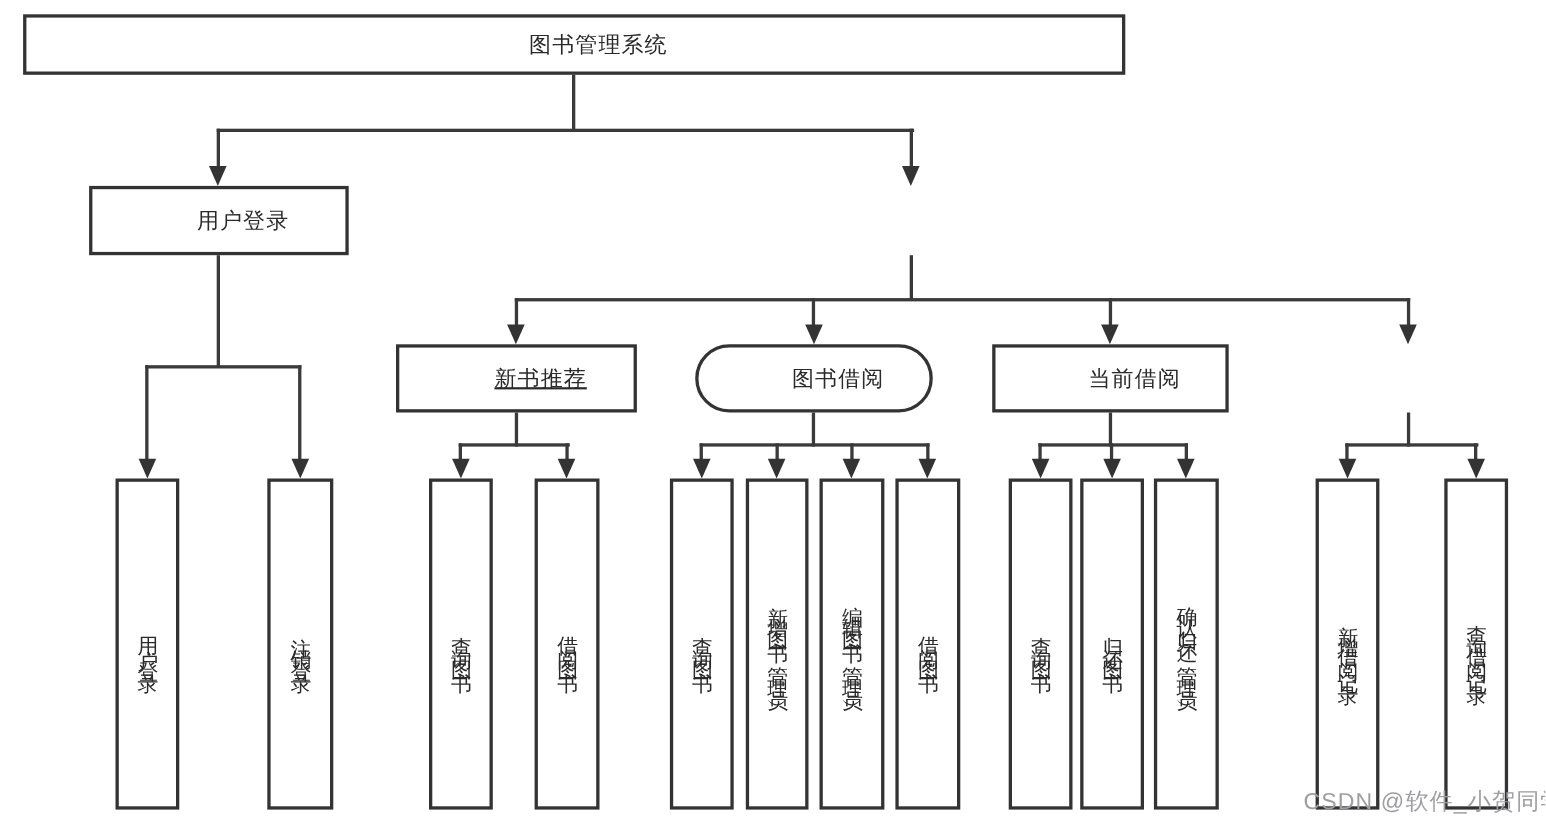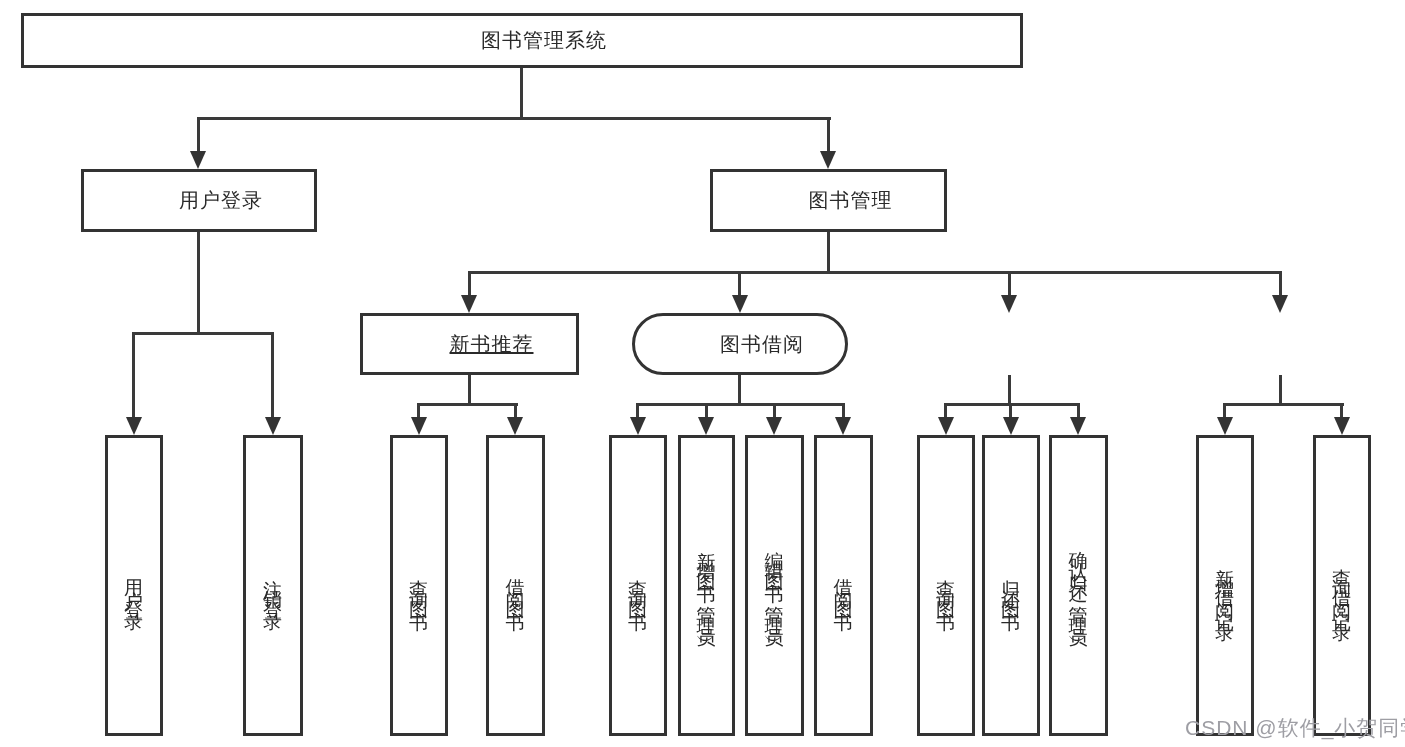--- a/index.html
+++ b/index.html
@@ -40,21 +40,20 @@
   <div class="node" style="left:21px;top:13px;width:1002px;height:55px;">图书管理系统</div>
 
   <div class="vl" style="left:520px;top:68px;height:50px;"></div>
   <div class="hl" style="left:197px;top:117px;width:634px;"></div>
   <div class="vl" style="left:197px;top:117px;height:38px;"></div>
   <div class="arw" style="left:190px;top:151px;"></div>
   <div class="vl" style="left:827px;top:117px;height:38px;"></div>
   <div class="arw" style="left:820px;top:151px;"></div>
 
   <div class="node" style="left:81px;top:169px;width:236px;height:63px;">用户登录</div>
-  <div class="node" style="left:710px;top:169px;width:237px;height:63px;">图书管理</div>
 
   <div class="vl" style="left:197px;top:232px;height:101px;"></div>
   <div class="hl" style="left:132px;top:332px;width:142px;"></div>
   <div class="vl" style="left:132px;top:332px;height:88px;"></div>
   <div class="arw" style="left:126px;top:417px;"></div>
   <div class="vl" style="left:271px;top:332px;height:88px;"></div>
   <div class="arw" style="left:265px;top:417px;"></div>
 
   <div class="vl" style="left:827px;top:232px;height:41px;"></div>
   <div class="hl" style="left:468px;top:271px;width:814px;"></div>
@@ -62,20 +61,21 @@
   <div class="arw" style="left:461px;top:295px;"></div>
   <div class="vl" style="left:738px;top:271px;height:27px;"></div>
   <div class="arw" style="left:732px;top:295px;"></div>
   <div class="vl" style="left:1008px;top:271px;height:27px;"></div>
   <div class="arw" style="left:1001px;top:295px;"></div>
   <div class="vl" style="left:1279px;top:271px;height:27px;"></div>
   <div class="arw" style="left:1272px;top:295px;"></div>
 
   <div class="node" style="left:360px;top:313px;width:219px;height:62px;text-decoration:underline;">新书推荐</div>
   <div class="node" style="left:632px;top:313px;width:216px;height:62px;border-radius:31px;">图书借阅</div>
+  <div class="node" style="left:902px;top:313px;width:215px;height:62px;">当前借阅</div>
 
   <div class="vl" style="left:468px;top:375px;height:31px;"></div>
   <div class="hl" style="left:417px;top:403px;width:101px;"></div>
   <div class="vl" style="left:417px;top:403px;height:16px;"></div>
   <div class="arw" style="left:411px;top:417px;"></div>
   <div class="vl" style="left:514px;top:403px;height:16px;"></div>
   <div class="arw" style="left:507px;top:417px;"></div>
 
   <div class="vl" style="left:738px;top:375px;height:31px;"></div>
   <div class="hl" style="left:636px;top:403px;width:209px;"></div>

